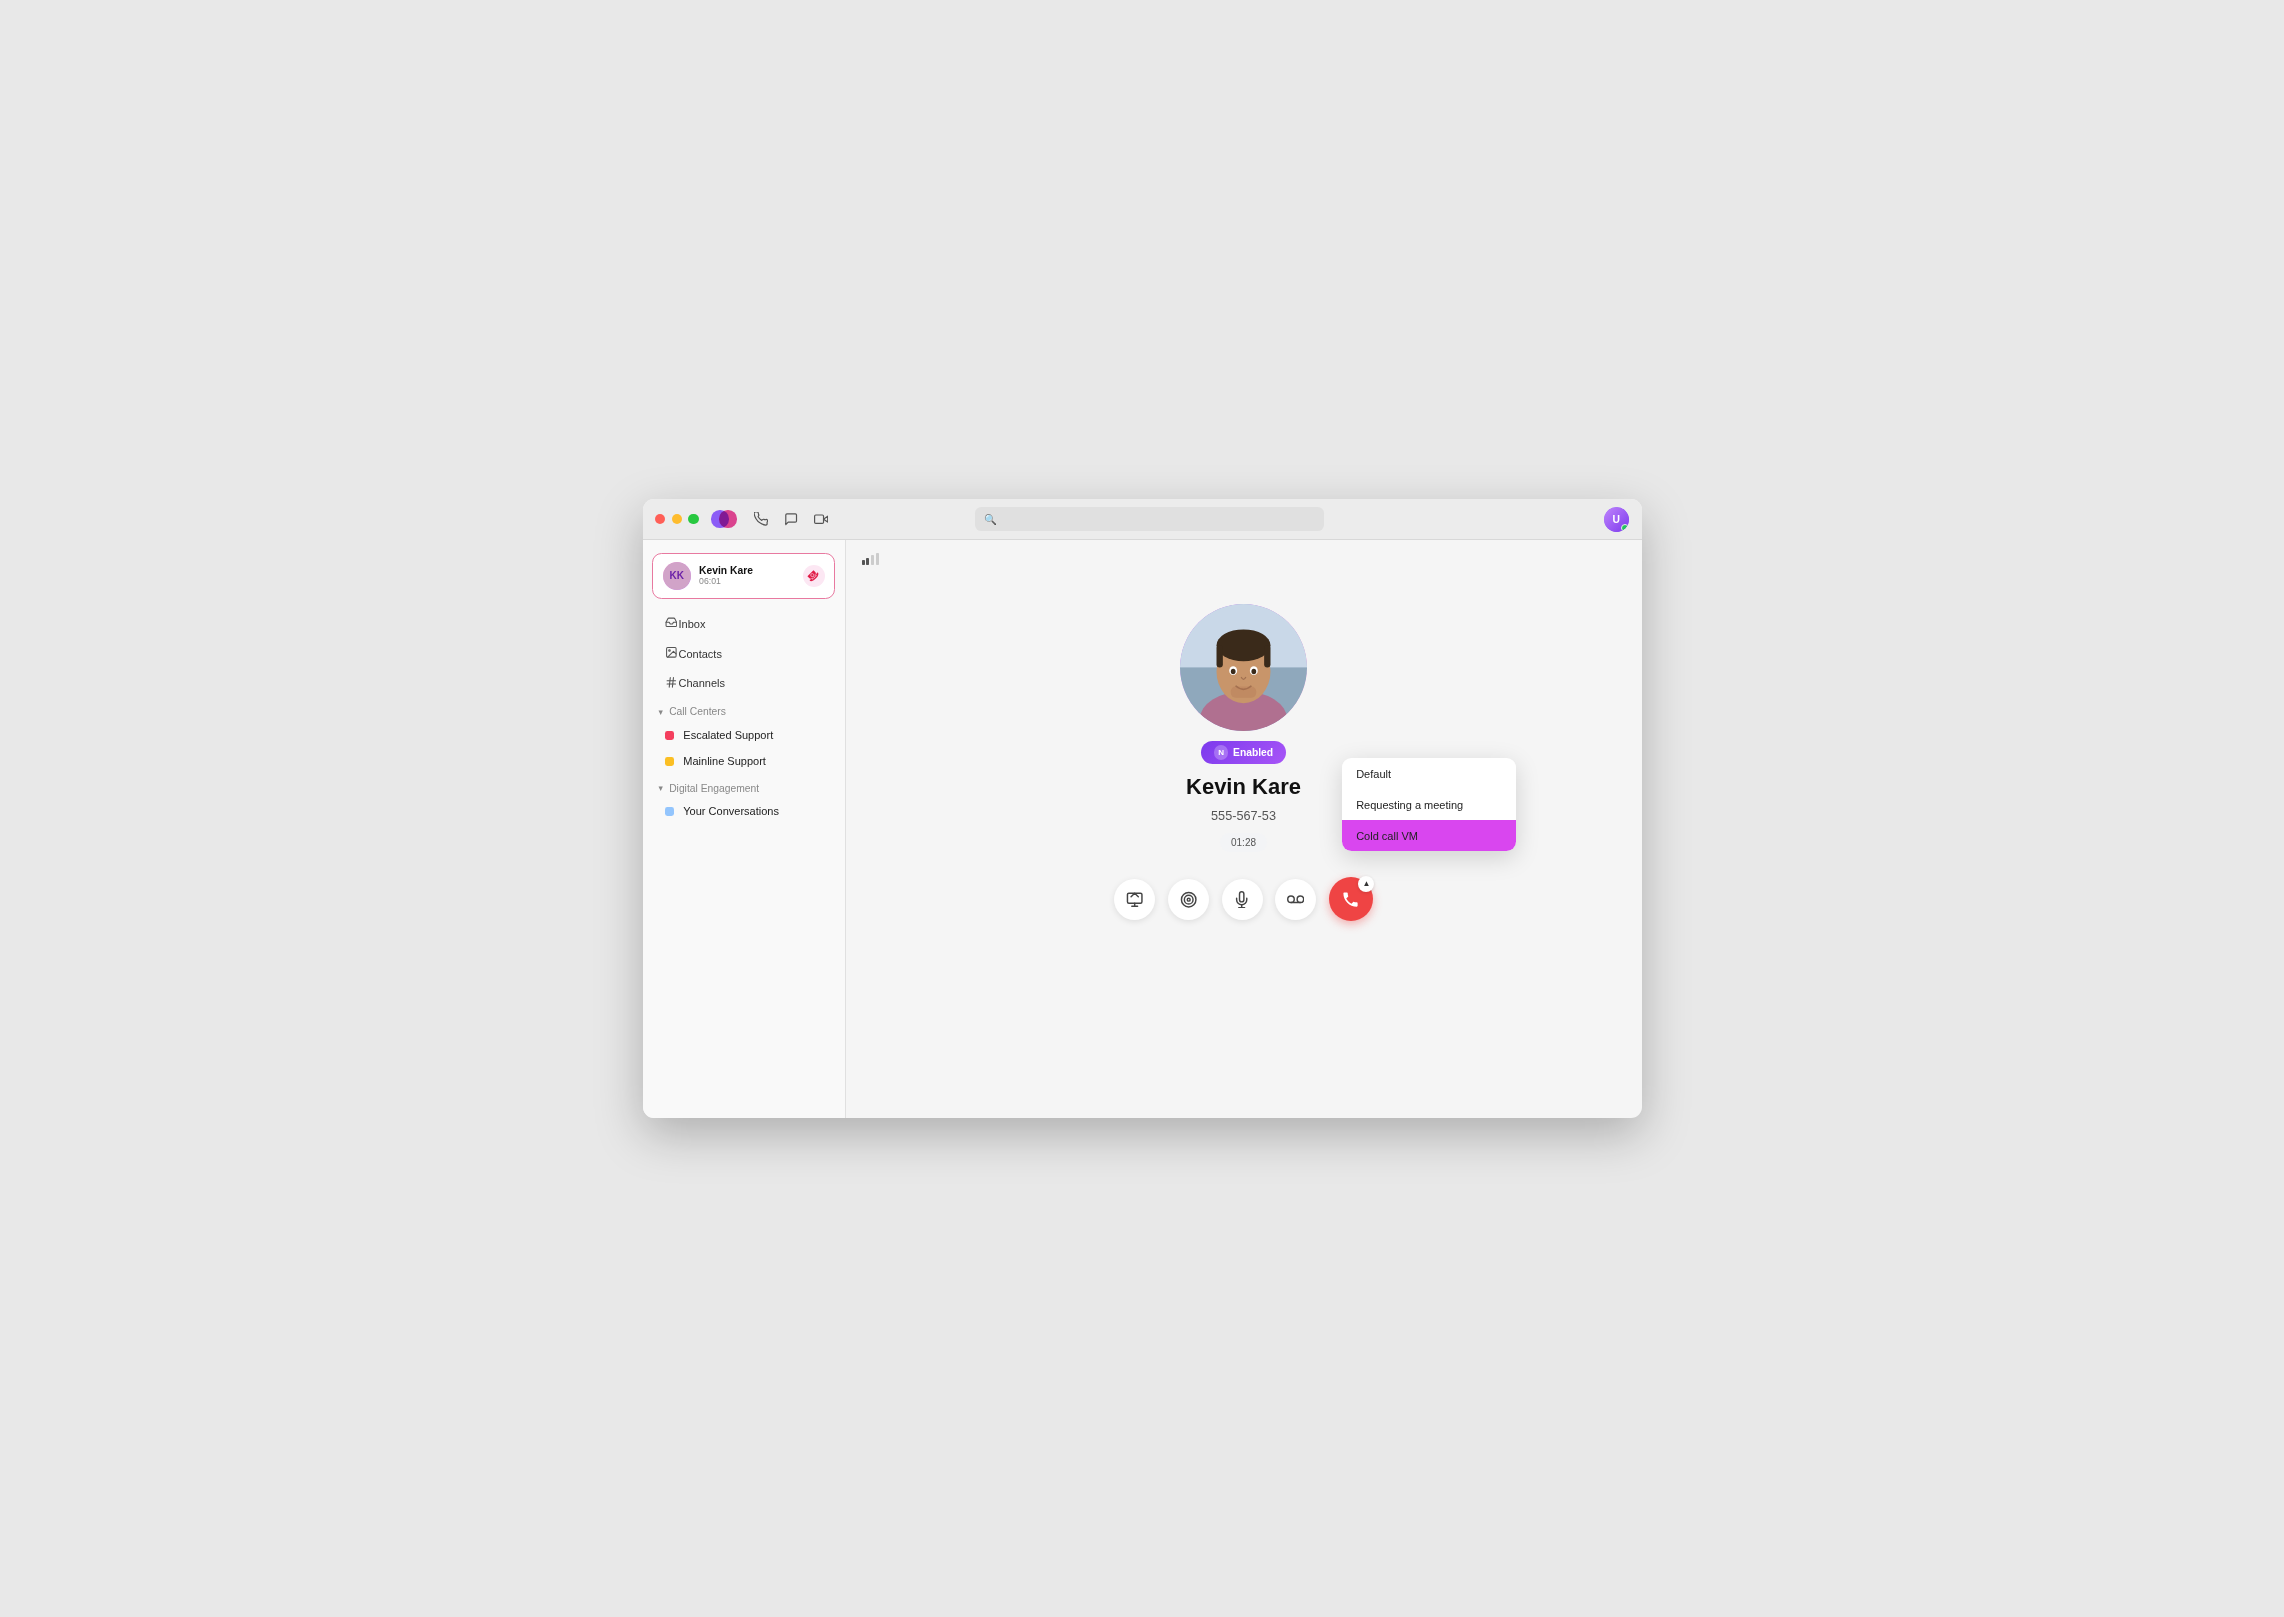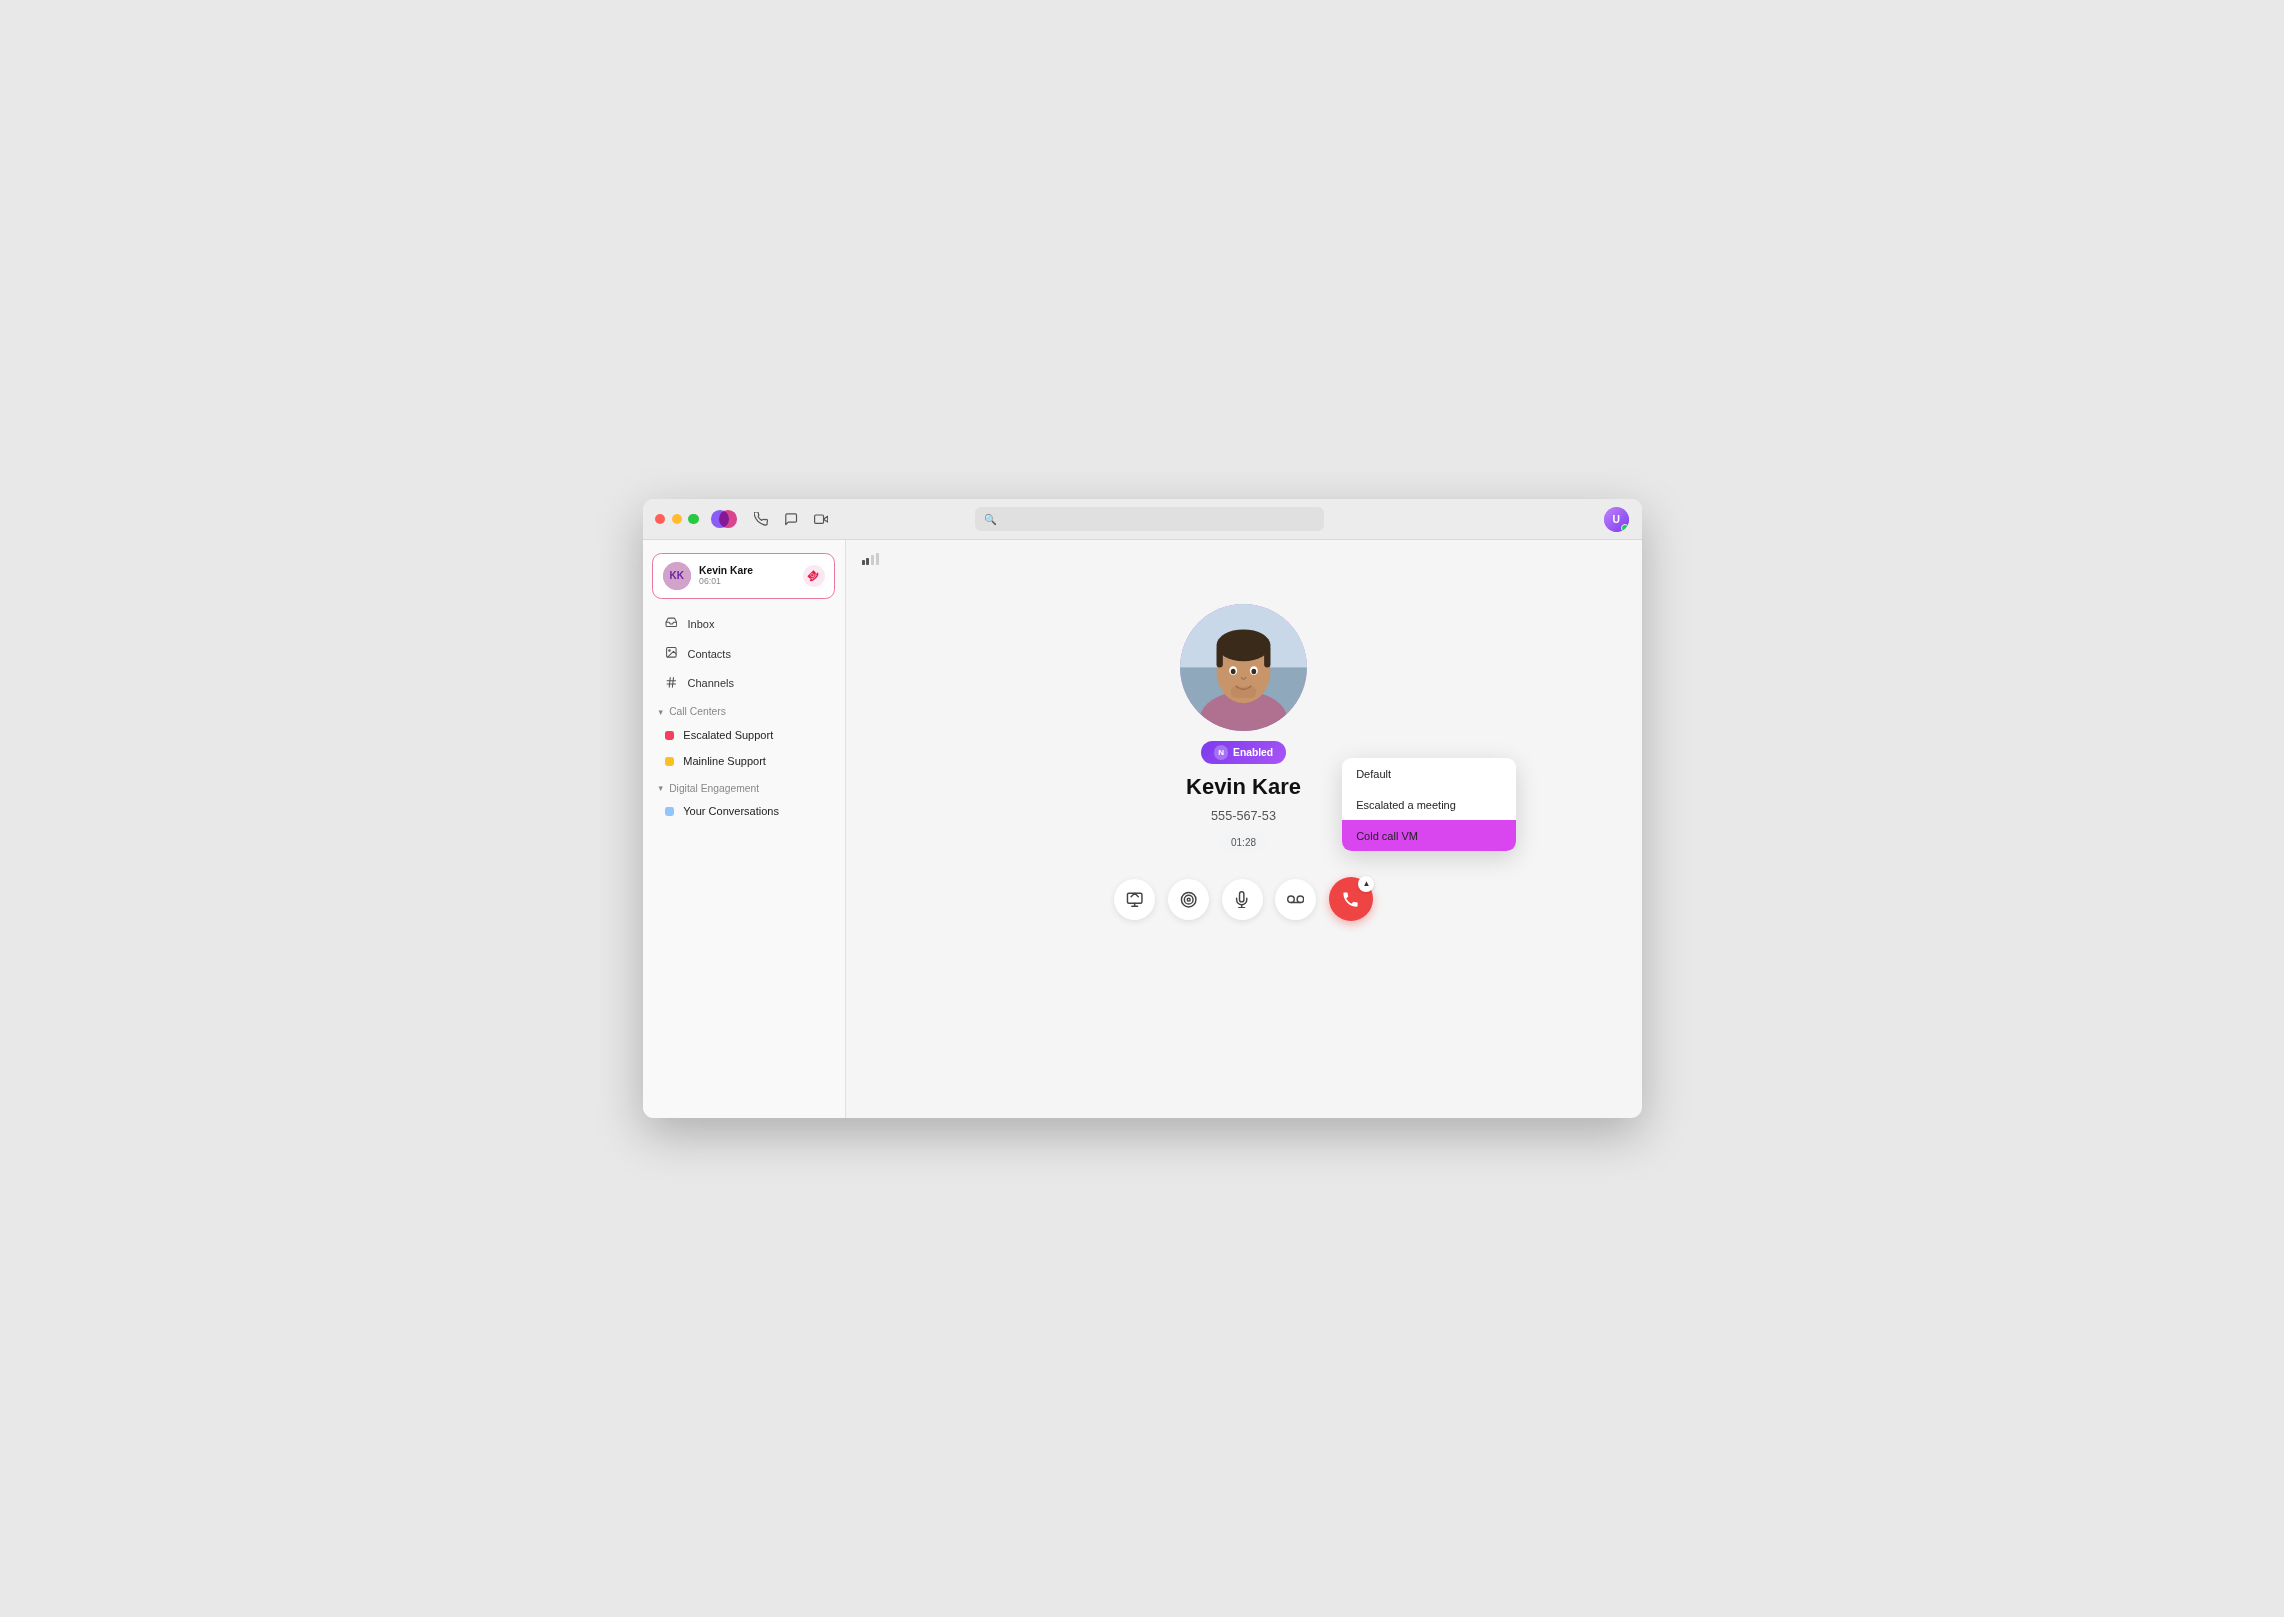--- a/index.html
+++ b/index.html
@@ -198,21 +198,21 @@
     }
     .call-end-icon {
       font-size: 10.3px;
       color: #e11d48;
       transform: rotate(135deg);
       display: inline-block;
     }
     .sidebar-nav-item {
       display: flex;
       align-items: center;
-      gap: 10px;
+      gap: 1px;
       padding: 7.1px 16px;
       cursor: pointer;
       color: #333;
       font-size: 11px;
       border-radius: 6.3px;
       margin: 0 6.3px;
     }
     .nav-icon { font-size: 12.7px; color: #555; }
     .sidebar-section-header {
       display: flex;
@@ -603,21 +603,21 @@
           <div style="position:relative;">
             <button class="end-call-btn">
               <svg width="19" height="19" viewBox="0 0 24 24" fill="white">
                 <path d="M6.6 10.8c1.4 2.8 3.8 5.1 6.6 6.6l2.2-2.2c.3-.3.7-.4 1-.2 1.1.4 2.3.6 3.6.6.6 0 1 .4 1 1V20c0 .6-.4 1-1 1-9.4 0-17-7.6-17-17 0-.6.4-1 1-1h3.5c.6 0 1 .4 1 1 0 1.3.2 2.5.6 3.6.1.3 0 .7-.2 1L6.6 10.8z"></path>
               </svg>
               <div class="end-call-chevron">▲</div>
             </button>
 
             <div class="dropdown-menu">
               <div class="dropdown-item">Default</div>
-              <div class="dropdown-item">Escalated a meeting</div>
+              <div class="dropdown-item">Requesting a meeting</div>
               <div class="dropdown-item active">Cold call VM</div>
             </div>
           </div>
         </div>
       </div>
     </div>
   </div>
 </div>
 
 

